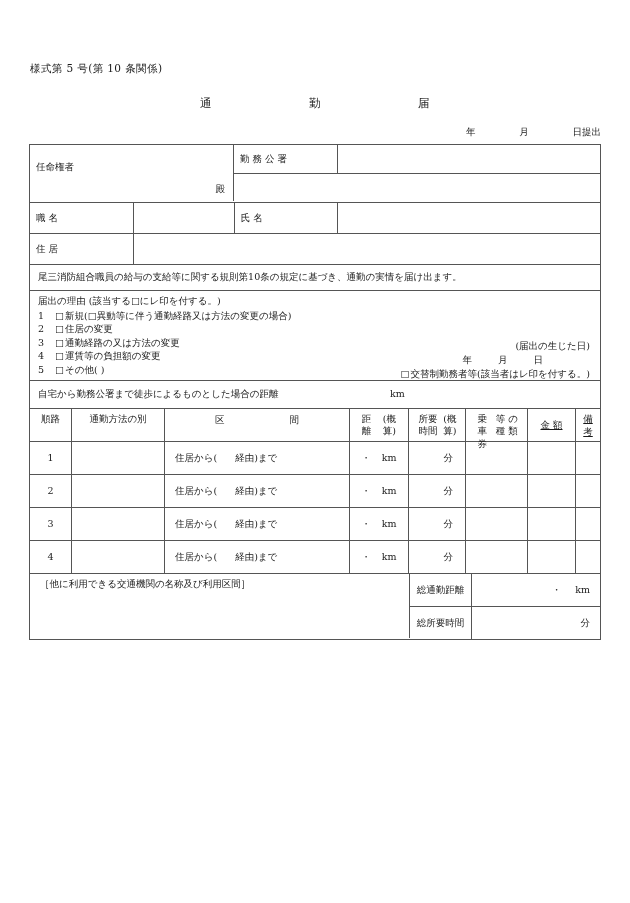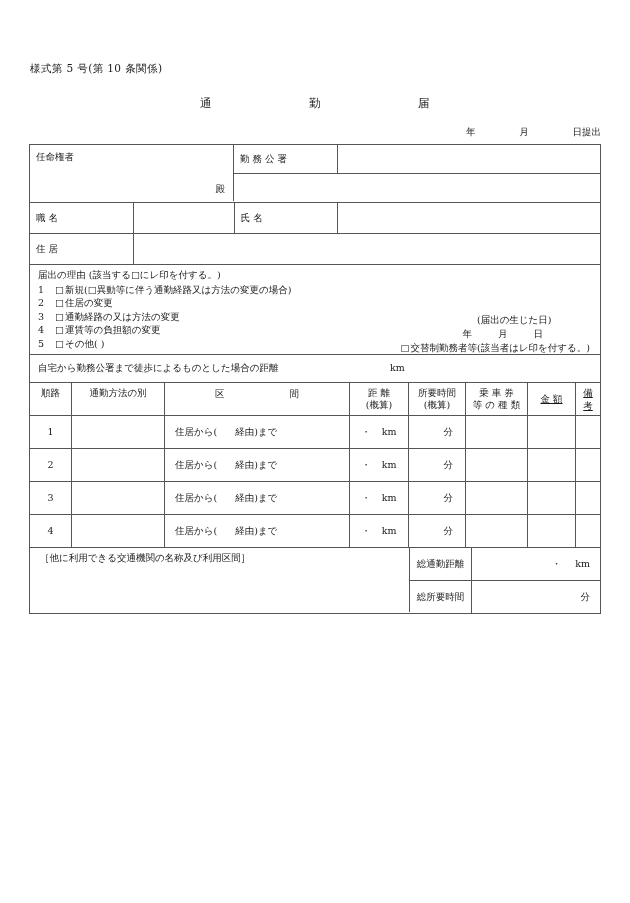--- a/index.html
+++ b/index.html
@@ -69,21 +69,21 @@
   }
   .spread > span { white-space: nowrap; }
 
   
   .appointer {
     width: 205px;
     height: 56px;
     position: relative;
   }
   .appointer .lbl {
-    position: absolute; left: 6px; top: 6px;
+    position: absolute; left: 6px; top: 16px;
   }
   .appointer .dono {
     position: absolute; right: 8px; bottom: 5px;
   }
   .lbl-col { width: 104px; }
   .lbl-col2 { width: 104px; }
   .h30 { height: 30px; }
   .flexmid { display: flex; align-items: center; }
 
   
@@ -108,21 +108,21 @@
   }
   .reasons li .num { width: 17px; }
   .box::before {
     content: "\25A1";
     margin-right: 1px;
   }
   .reasons .right-note {
     position: absolute;
     right: 10px;
     top: 48px;
-    text-align: center;
+    text-align: right;
     line-height: 1.45;
   }
   .reasons .right-note .occur { padding-left: 38px; }
   .reasons .right-note .ymd {
     padding-left: 62px;
     display: flex;
     gap: 26px;
   }
 
   
@@ -145,21 +145,21 @@
   .c-ticket { width: 62px; }
   .c-amount { width: 48px; text-decoration: underline; }
   .c-note   { width: 24px; text-decoration: underline; }
 
   .thead .cell {
     text-align: center;
     line-height: 1.3;
     padding-top: 4px;
   }
   .thead { height: 32px; }
-  .hdr-two { display: flex; flex-direction: column; align-items: center; }
+  .hdr-two { display: flex; flex-direction: row; }
 
   .trow { height: 32px; }
   .trow .cell { display: flex; align-items: center; }
   .trow .idx { justify-content: center; }
   .seg { width: 100%; display: flex; justify-content: flex-start; padding: 0 4px; box-sizing: border-box; }
   .seg .via { padding-left: 18px; }
   .distcell { width: 100%; display: flex; justify-content: center; gap: 11px; }
   .timecell { width: 100%; text-align: right; padding-right: 6px; box-sizing: border-box; }
 
   
@@ -229,20 +229,21 @@
       <div class="cell br h30" style="width:101px"></div>
       <div class="cell br lbl-col flexmid h30">氏        名</div>
       <div class="cell h30" style="width:262px"></div>
     </div>
 
     <div class="row bb">
       <div class="cell br lbl-col2 flexmid h30">住        居</div>
       <div class="cell h30" style="width:466px"></div>
     </div>
 
+    <div class="cell bb statement flexmid">尾三消防組合職員の給与の支給等に関する規則第10条の規定に基づき、通勤の実情を届け出ます。</div>
 
     <div class="cell bb reasons">
       <div class="title">届出の理由   (該当する□にレ印を付する。)</div>
       <ol>
         <li>
           <span class="num">1</span>
           <span class="box">新規(□異動等に伴う通勤経路又は方法の変更の場合)</span>
         </li>
         <li>
           <span class="num">2</span>

